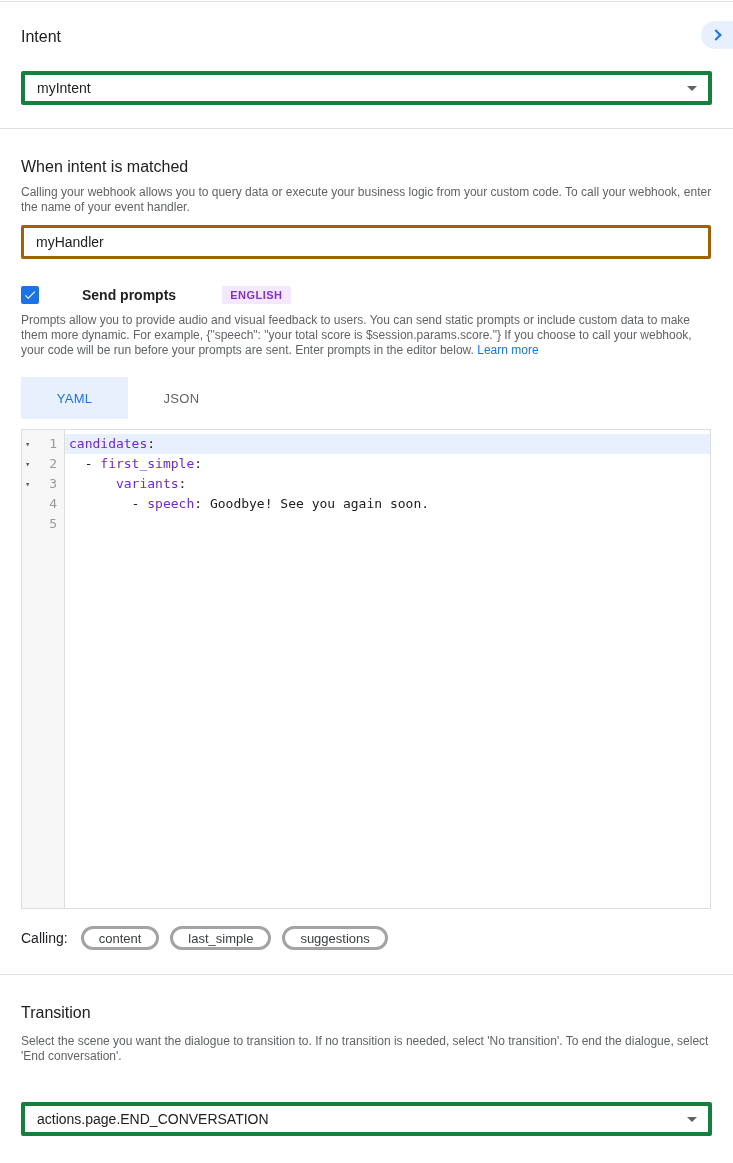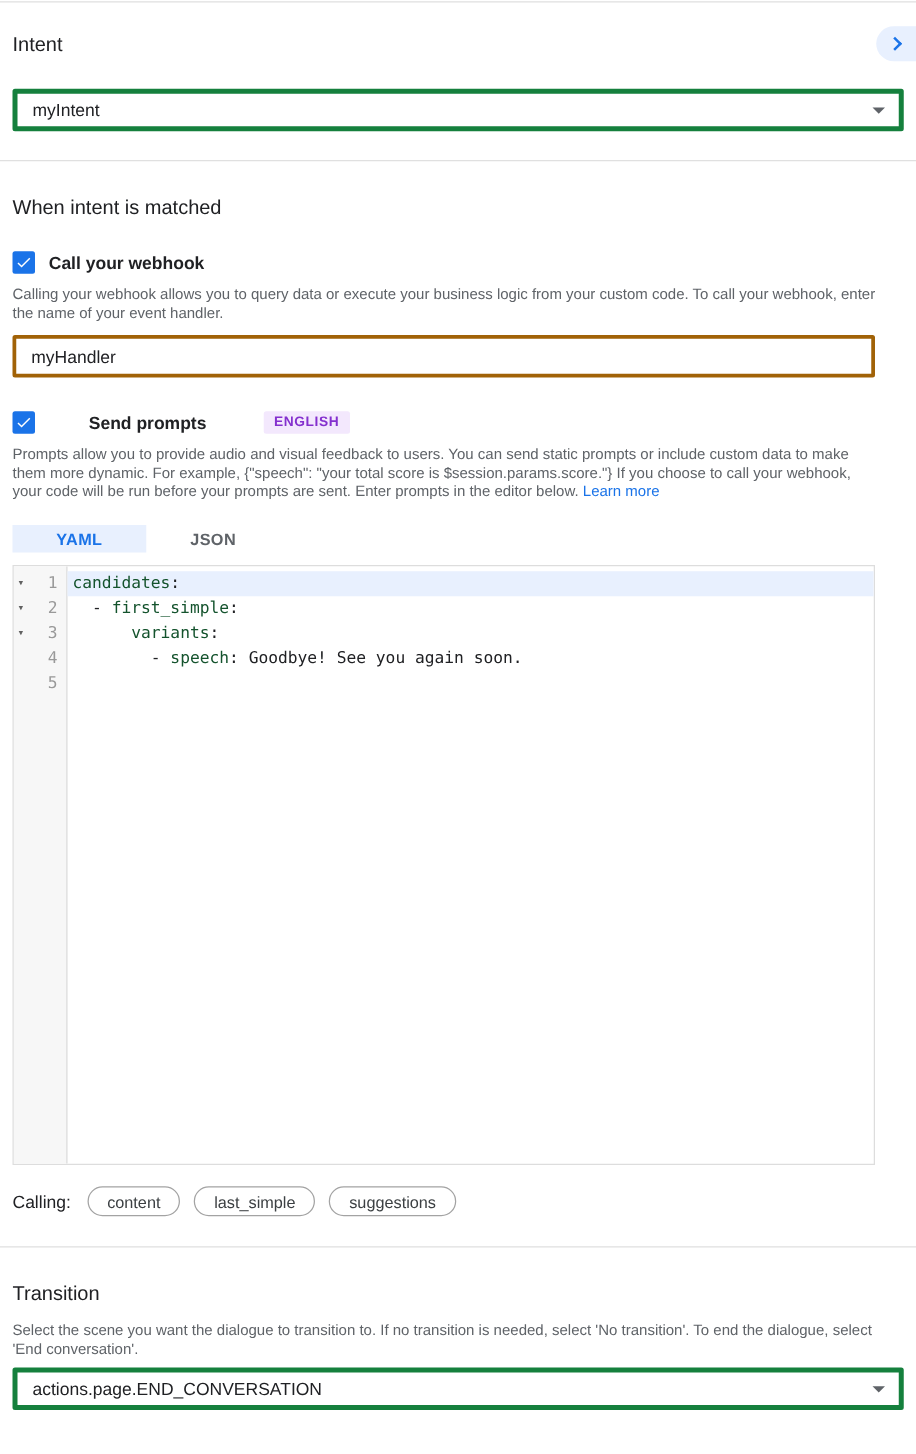--- a/index.html
+++ b/index.html
@@ -1,18 +1,18 @@
 <!DOCTYPE html>
 <html><head>
 <meta charset="utf-8">
 <style>
   * { box-sizing: border-box; margin: 0; padding: 0; }
   html,body { width:733px; height:1163px; background:#fff; overflow:hidden;
     font-family:"Liberation Sans", sans-serif; color:#202124; }
-  .section { padding:0 10px; position:relative; }
+  .section { padding:0 21px; position:relative; }
   .hairline { border:none; border-top:1px solid #e0e0e0; height:0; }
   #top-hairline { margin-top:1px; }
 
   
   .h-title { font-size:16px; font-weight:400; color:#202124; }
 
   
   #intent-header { padding-top:26px; position:relative; }
   #panel-collapse-btn { position:absolute; right:0; top:19px; width:32px; height:28px;
     background:#e8f0fe; border:none; border-radius:14px 0 0 14px; cursor:pointer;
@@ -41,52 +41,52 @@
 
   .desc { margin-top:9px; font-size:12px; line-height:15px; color:#5f6368; max-width:692px; }
   .desc a { color:#1a73e8; text-decoration:none; cursor:pointer; }
 
   .text-input { margin-top:10px; width:690px; height:34px; border:3px solid #a16207;
     border-radius:2px; padding:0 12px; font-size:14px; color:#202124;
     font-family:"Liberation Sans", sans-serif; outline:none; display:block; background:#fff; }
 
   
   .tabs { margin-top:19px; display:flex; }
-  .tab { width:107px; height:22px; display:flex; align-items:center; justify-content:center;
-    font-size:13px; font-weight:bold; letter-spacing:0.3px; color:#5f6368; cursor:pointer; }
+  .tab { width:107px; height:42px; display:flex; align-items:center; justify-content:center;
+    font-size:13px; font-weight:normal; letter-spacing:0.3px; color:#5f6368; cursor:pointer; }
   .tab.active { background:#e8f0fe; color:#1a73e8; }
 
   
   .code-editor { margin-top:10px; height:480px; width:690px; border:1px solid #ddd;
     position:relative; background:#fff; font-family:"DejaVu Sans Mono", monospace;
     font-size:13px; line-height:20px; overflow:hidden; }
   .cm-gutter-bg { position:absolute; left:0; top:0; bottom:0; width:43px;
     background:#f7f7f7; border-right:1px solid #ddd; }
   .cm-lines { position:relative; padding-top:4px; }
   .cm-row { display:flex; height:20px; }
   .cm-gutter-cell { width:43px; flex:0 0 43px; position:relative; color:#999;
     text-align:right; padding-right:7px; border-right:1px solid transparent; }
   .cm-fold { position:absolute; left:3px; top:0; font-size:9px; color:#616161; line-height:20px; }
   .cm-lineno { font-size:13px; color:#999; }
   .cm-code { flex:1; white-space:pre; padding-left:4px; color:#202124; }
   .cm-code.cm-active { background:#e8f0fe; }
-  .tok-key { color:#14532d; }
+  .tok-key { color:#6d28d9; }
   .tok-plain { color:#202124; }
 
   
   .insert-row { margin-top:17px; display:flex; align-items:center; }
   .insert-label { font-size:14px; color:#202124; margin-right:13px; }
-  .chip { height:24px; border:1px solid #a3a3a3; border-radius:12px; background:#fff;
+  .chip { height:24px; border:3px solid #a3a3a3; border-radius:12px; background:#fff;
     display:flex; align-items:center; padding:0 15px; font-size:13px; color:#3c4043;
     margin-right:11px; cursor:pointer; font-family:"Liberation Sans", sans-serif; }
 
   #divider-2 { margin-top:24px; }
   #transition-title { margin-top:29px; }
   #transition-desc { margin-top:12px; }
-  #transition-select { margin-top:7px; }
+  #transition-select { margin-top:38px; }
 </style>
 </head>
 <body>
 
 <hr class="hairline" id="top-hairline">
 
 <div class="section" id="intent-header">
   <div class="h-title">Intent</div>
   <button id="panel-collapse-btn">
     <span class="chevron-right"></span>
@@ -98,28 +98,20 @@
     <span>myIntent</span>
     <span class="caret-down"></span>
   </div>
 </div>
 
 <hr class="hairline" id="divider-1">
 
 <div class="section">
   <div class="h-title" id="matched-title">When intent is matched</div>
 
-  <div class="check-row">
-    <span class="checkbox">
-      <svg viewBox="0 0 24 24">
-          <path d="M9 16.2 4.8 12l-1.4 1.4L9 19 21 7l-1.4-1.4z" fill="#fff"></path>
-        </svg>
-    </span>
-    <span class="check-label">Call your webhook</span>
-  </div>
 
   <p class="desc">Calling your webhook allows you to query data or execute your business logic from your custom code. To call your webhook, enter the name of your event handler.</p>
 
   <input class="text-input" type="text" value="myHandler" style="">
 
   <div class="check-row" style="margin-top:27px;gap:32px;">
     <span class="checkbox">
       <svg viewBox="0 0 24 24">
           <path d="M9 16.2 4.8 12l-1.4 1.4L9 19 21 7l-1.4-1.4z" fill="#fff"></path>
         </svg>

